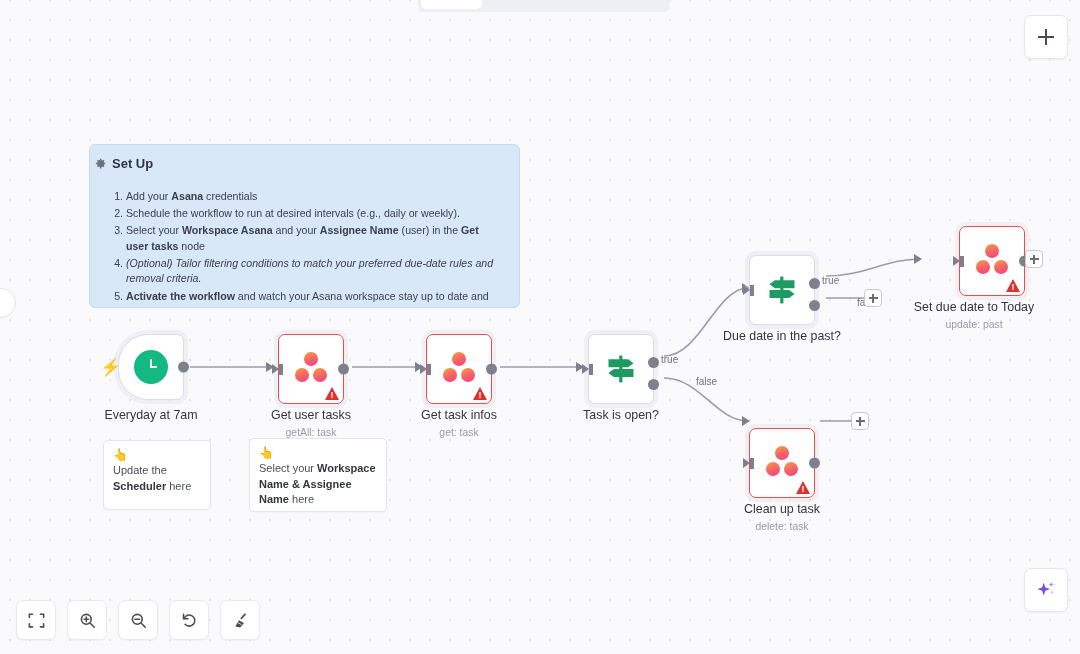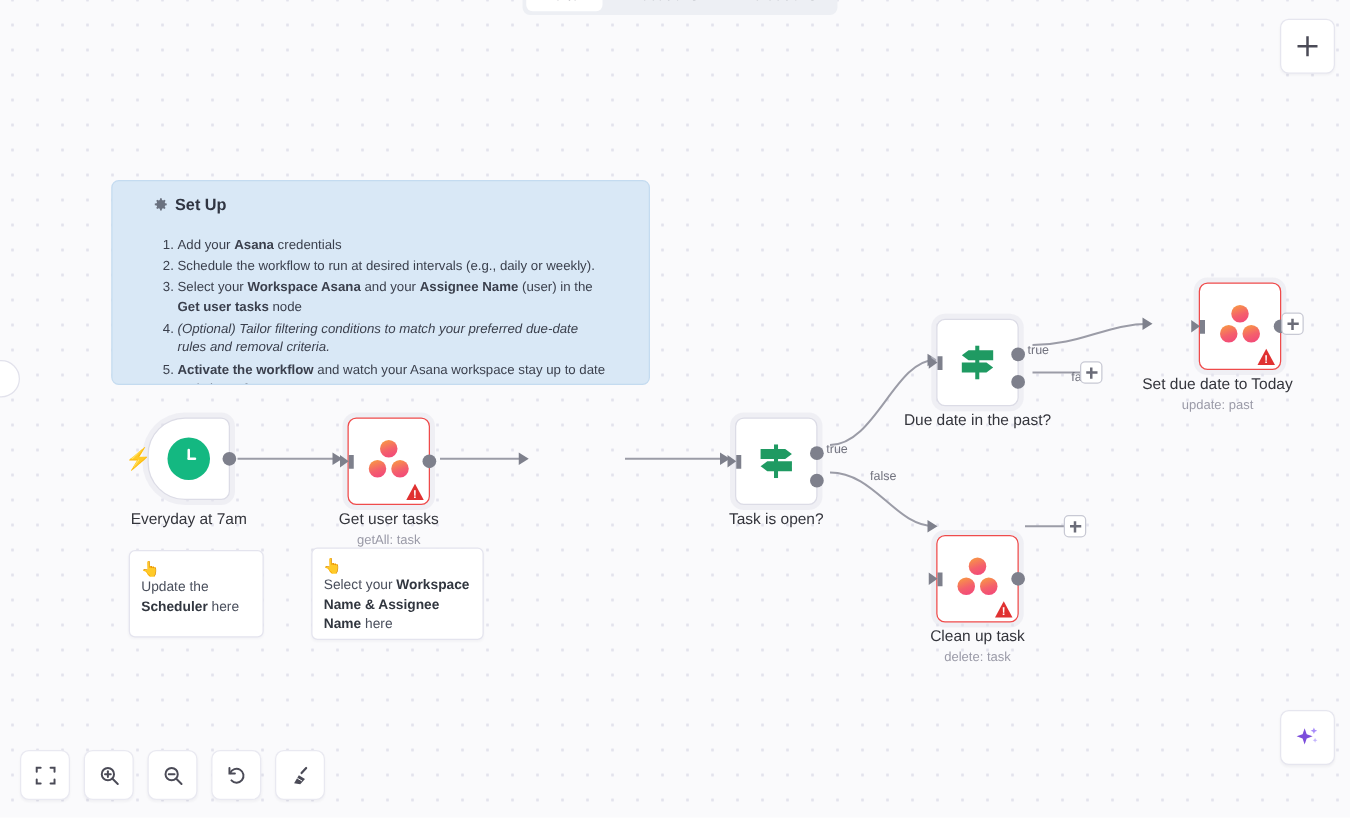--- a/index.html
+++ b/index.html
@@ -83,30 +83,30 @@
     box-shadow: 0 1px 3px rgba(255,109,90,.35);
   }
 
   
   #setup-note {
     position: absolute; left: 89px; top: 144px;
     width: 431px; height: 164px;
     background: #d9e8f6;
     border: 1px solid #c4dbf0;
     border-radius: 6px;
-    padding: 11px 32px;
+    padding: 11px 4px;
     overflow: hidden;
   }
   #setup-note .note-title {
     font-size: 13px; font-weight: bold; color: #303542;
     display: flex; align-items: center; gap: 5px;
     margin-bottom: 18px;
   }
   #setup-note ol {
-    margin: 0; padding-left: 20px;
+    margin: 12px; padding-left: 20px;
     font-size: 10.6px; line-height: 15.6px; color: #3a3f4c;
   }
   #setup-note ol li { margin-bottom: 1.5px; }
   #setup-note b { font-weight: bold; }
   #setup-note i { font-style: italic; }
 
   
   .mini-note {
     position: absolute;
     background: #ffffff;
@@ -338,20 +338,34 @@
           <span class="d2"></span>
           <span class="d3"></span>
       </div>
       <span class="warn"></span>
       <span class="port out"></span>
     </div>
     <div class="node-label">Get user tasks</div>
     <div class="node-sublabel">getAll: task</div>
   </div>
 
+  <div class="node" style="left:426px; top:334px;">
+    <div class="node-box err">
+      <span class="port-in"></span>
+      <div class="asana-icon">
+        <span class="d1"></span>
+          <span class="d2"></span>
+          <span class="d3"></span>
+      </div>
+      <span class="warn"></span>
+      <span class="port out"></span>
+    </div>
+    <div class="node-label">Get task infos</div>
+    <div class="node-sublabel">get: task</div>
+  </div>
 
   <div class="node" style="left:588px; top:334px;">
     <div class="node-box">
       <span class="port-in"></span>
       <svg width="36" height="34" viewBox="0 0 40 38">
         <rect x="18" y="4" width="3.6" height="30" fill="#1f9a62"></rect>
         <path d="M6 8 h22 l6 4.5 -6 4.5 H6 z" fill="#1f9a62"></path>
         <path d="M34 19 H12 l-6 4.5 6 4.5 h22 z" fill="#1f9a62"></path>
       </svg>
       <span class="port out-true"></span>

